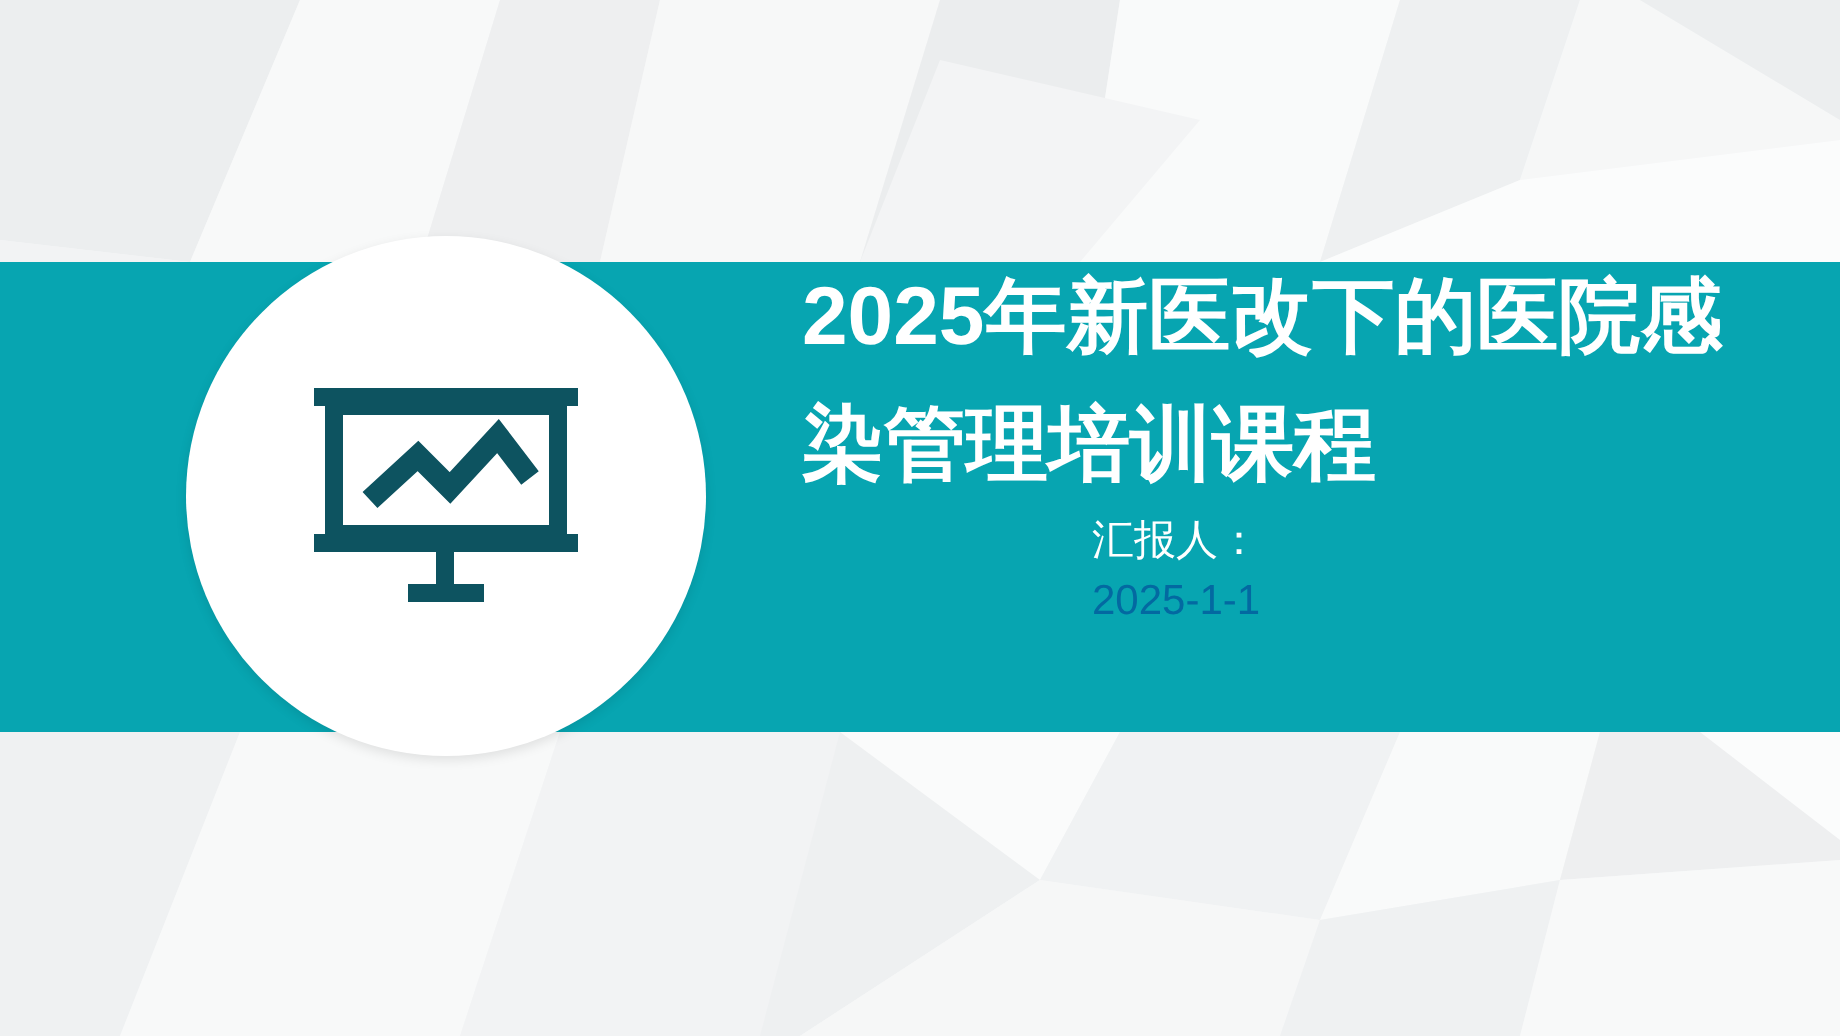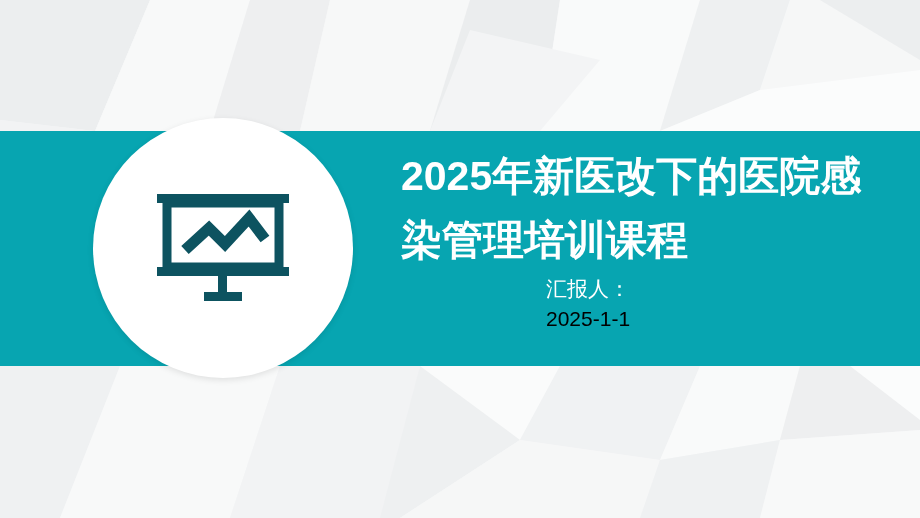--- a/index.html
+++ b/index.html
@@ -55,21 +55,21 @@
   .badge-icon {
     width: 140px;
     height: 112px;
     display: block;
   }
 
   
   .text-block {
     position: absolute;
     left: 401px;
-    top: 144px;
+    top: 126px;
     width: 500px;
   }
   .title {
     margin: 0;
     color: #ffffff;
     font-size: 41px;
     font-weight: bold;
     line-height: 64px;
     letter-spacing: 0px;
     white-space: normal;
@@ -81,21 +81,21 @@
     align-items: baseline;
     flex-direction: column;
   }
   .presenter {
     color: #ffffff;
     font-size: 21px;
     line-height: 30px;
     white-space: pre;
   }
   .date {
-    color: #000000;
+    color: #0369a1;
     font-size: 21px;
     line-height: 30px;
     margin-left: 145px;
     white-space: pre;
   }
 </style>
 </head>
 <body>
 
 <div class="slide">

